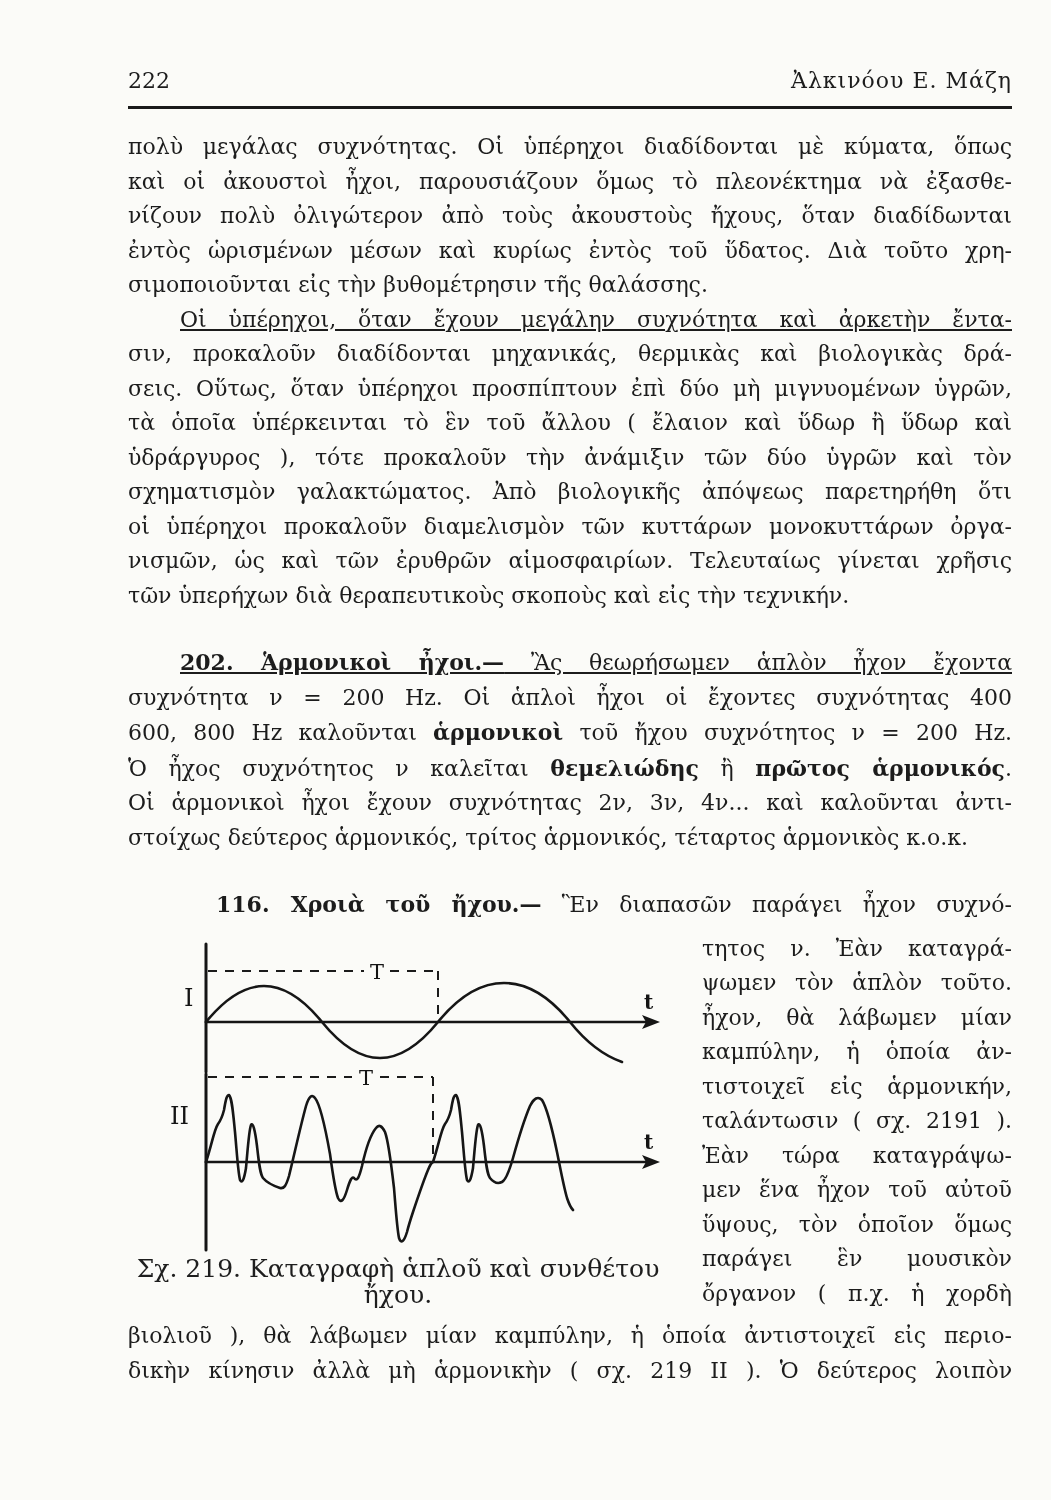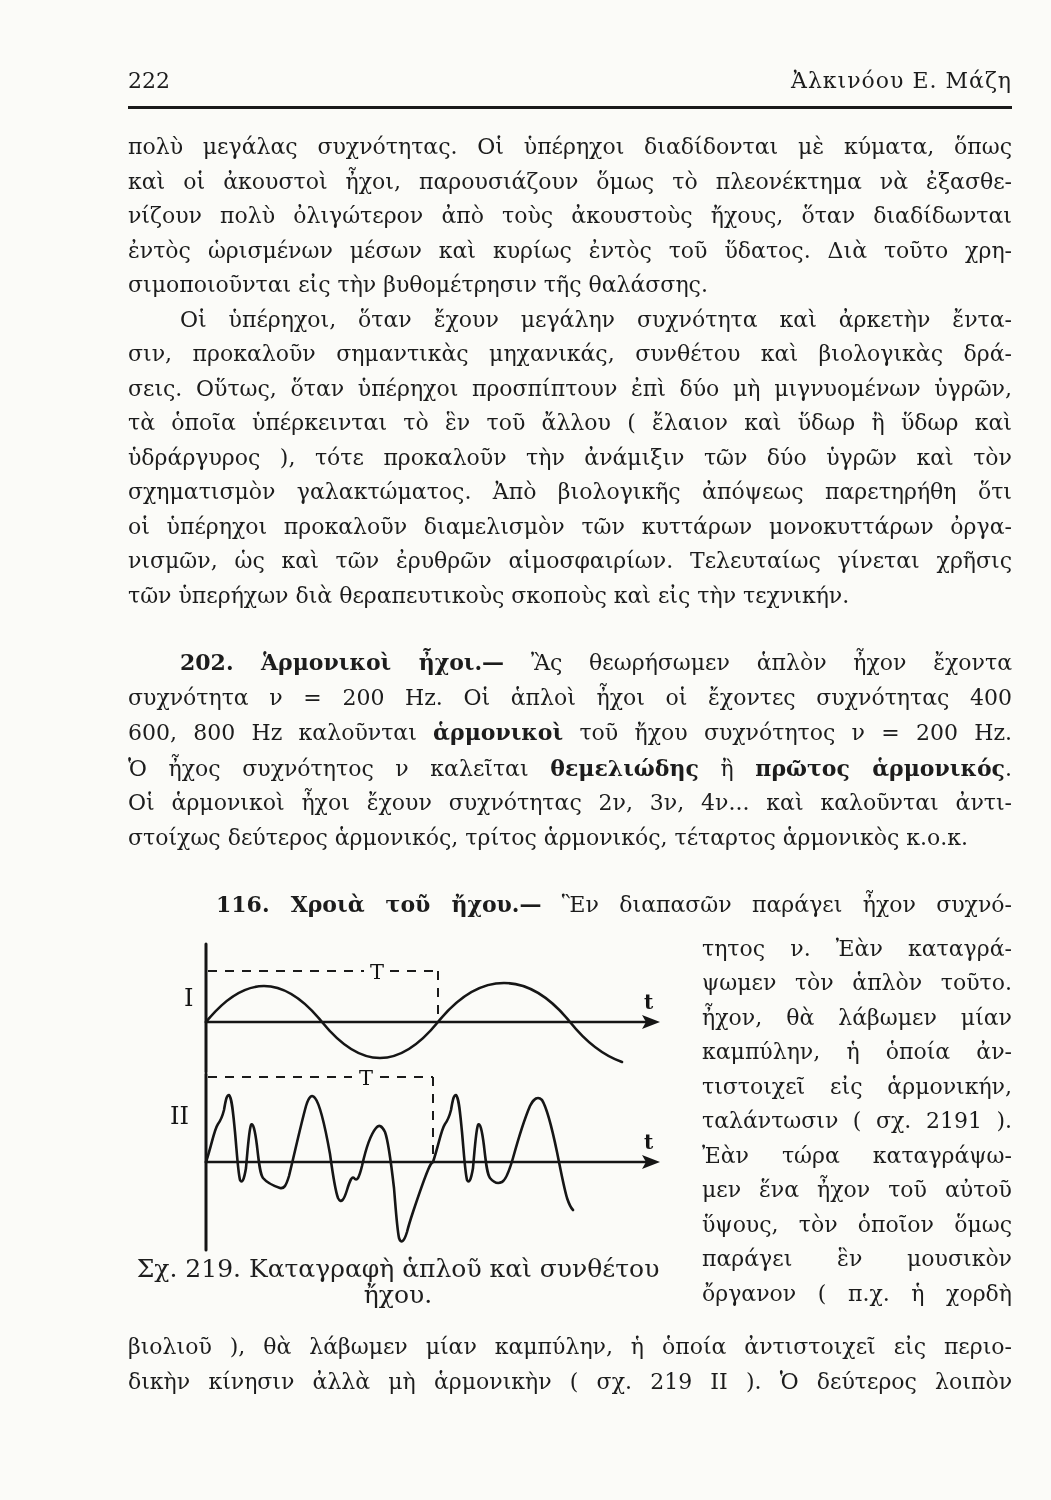--- a/index.html
+++ b/index.html
@@ -15,33 +15,33 @@
     display:flex;justify-content:space-between;align-items:flex-end;
     padding-top:68px;padding-bottom:13px;
     border-bottom:3px solid #1a1a1a;
     font-size:22px;
   }
   .pageheader .author{letter-spacing:1px;}
   .pagebody{padding-top:21px;font-size:22px;line-height:34.5px;}
   .para{margin:0;}
   .para .ln{display:block;text-align:justify;text-align-last:justify;white-space:normal;}
   .endpara .ln:last-child{text-align-last:left;}
-  .indent .ln:first-child{text-indent:52px;}
+  .indent .ln:first-child{text-indent:52px;text-decoration:underline;}
   .indent-lg .ln:first-child{text-indent:88px;}
   .sec{margin-top:32px;}
   .b{font-weight:bold;}
   .wraprow{display:flex;margin-top:9px;}
   .figure{margin:0;width:540px;flex:none;}
   .figure svg{display:block;}
   .figcaption{
     font-size:25px;line-height:26px;text-align:center;
     margin-top:4px;color:#1e1e1e;
   }
   .rcol{flex:1;padding-left:34px;}
-  .bottomlines{margin-top:19px;}
+  .bottomlines{margin-top:8px;}
   
   .ax{stroke:#151515;stroke-width:2.6;fill:none;stroke-linecap:round;}
   .axv{stroke:#151515;stroke-width:3;fill:none;stroke-linecap:round;}
   .wave{stroke:#161616;stroke-width:2.6;fill:none;stroke-linecap:round;stroke-linejoin:round;}
   .dash{stroke:#1b1b1b;stroke-width:2;fill:none;stroke-dasharray:9 8;}
   .figlabel{font-family:"DejaVu Serif","Liberation Serif",serif;fill:#141414;}
   .arrow{fill:#151515;stroke:none;}
 </style>
 </head>
 <body>
@@ -58,21 +58,21 @@
     <div class="para endpara">
         <span class="ln"><span>πολὺ μεγάλας συχνότητας. Οἱ ὑπέρηχοι διαδίδονται μὲ κύματα, ὅπως</span></span>
         <span class="ln"><span>καὶ οἱ ἀκουστοὶ ἦχοι, παρουσιάζουν ὅμως τὸ πλεονέκτημα νὰ ἐξασθε-</span></span>
         <span class="ln"><span>νίζουν πολὺ ὀλιγώτερον ἀπὸ τοὺς ἀκουστοὺς ἤχους, ὅταν διαδίδωνται</span></span>
         <span class="ln"><span>ἐντὸς ὡρισμένων μέσων καὶ κυρίως ἐντὸς τοῦ ὕδατος. Διὰ τοῦτο χρη-</span></span>
         <span class="ln"><span>σιμοποιοῦνται εἰς τὴν βυθομέτρησιν τῆς θαλάσσης.</span></span>
       </div>
 
     <div class="para endpara indent">
         <span class="ln"><span>Οἱ ὑπέρηχοι, ὅταν ἔχουν μεγάλην συχνότητα καὶ ἀρκετὴν ἔντα-</span></span>
-        <span class="ln"><span>σιν, προκαλοῦν σημαντικὰς μηχανικάς, συνθέτου καὶ βιολογικὰς δρά-</span></span>
+        <span class="ln"><span>σιν, προκαλοῦν διαδίδονται μηχανικάς, θερμικὰς καὶ βιολογικὰς δρά-</span></span>
         <span class="ln"><span>σεις. Οὕτως, ὅταν ὑπέρηχοι προσπίπτουν ἐπὶ δύο μὴ μιγνυομένων ὑγρῶν,</span></span>
         <span class="ln"><span>τὰ ὁποῖα ὑπέρκεινται τὸ ἓν τοῦ ἄλλου ( ἔλαιον καὶ ὕδωρ ἢ ὕδωρ καὶ</span></span>
         <span class="ln"><span>ὑδράργυρος ), τότε προκαλοῦν τὴν ἀνάμιξιν τῶν δύο ὑγρῶν καὶ τὸν</span></span>
         <span class="ln"><span>σχηματισμὸν γαλακτώματος. Ἀπὸ βιολογικῆς ἀπόψεως παρετηρήθη ὅτι</span></span>
         <span class="ln"><span>οἱ ὑπέρηχοι προκαλοῦν διαμελισμὸν τῶν κυττάρων μονοκυττάρων ὀργα-</span></span>
         <span class="ln"><span>νισμῶν, ὡς καὶ τῶν ἐρυθρῶν αἱμοσφαιρίων. Τελευταίως γίνεται χρῆσις</span></span>
         <span class="ln"><span>τῶν ὑπερήχων διὰ θεραπευτικοὺς σκοποὺς καὶ εἰς τὴν τεχνικήν.</span></span>
       </div>
 
     <div class="para endpara indent sec">

